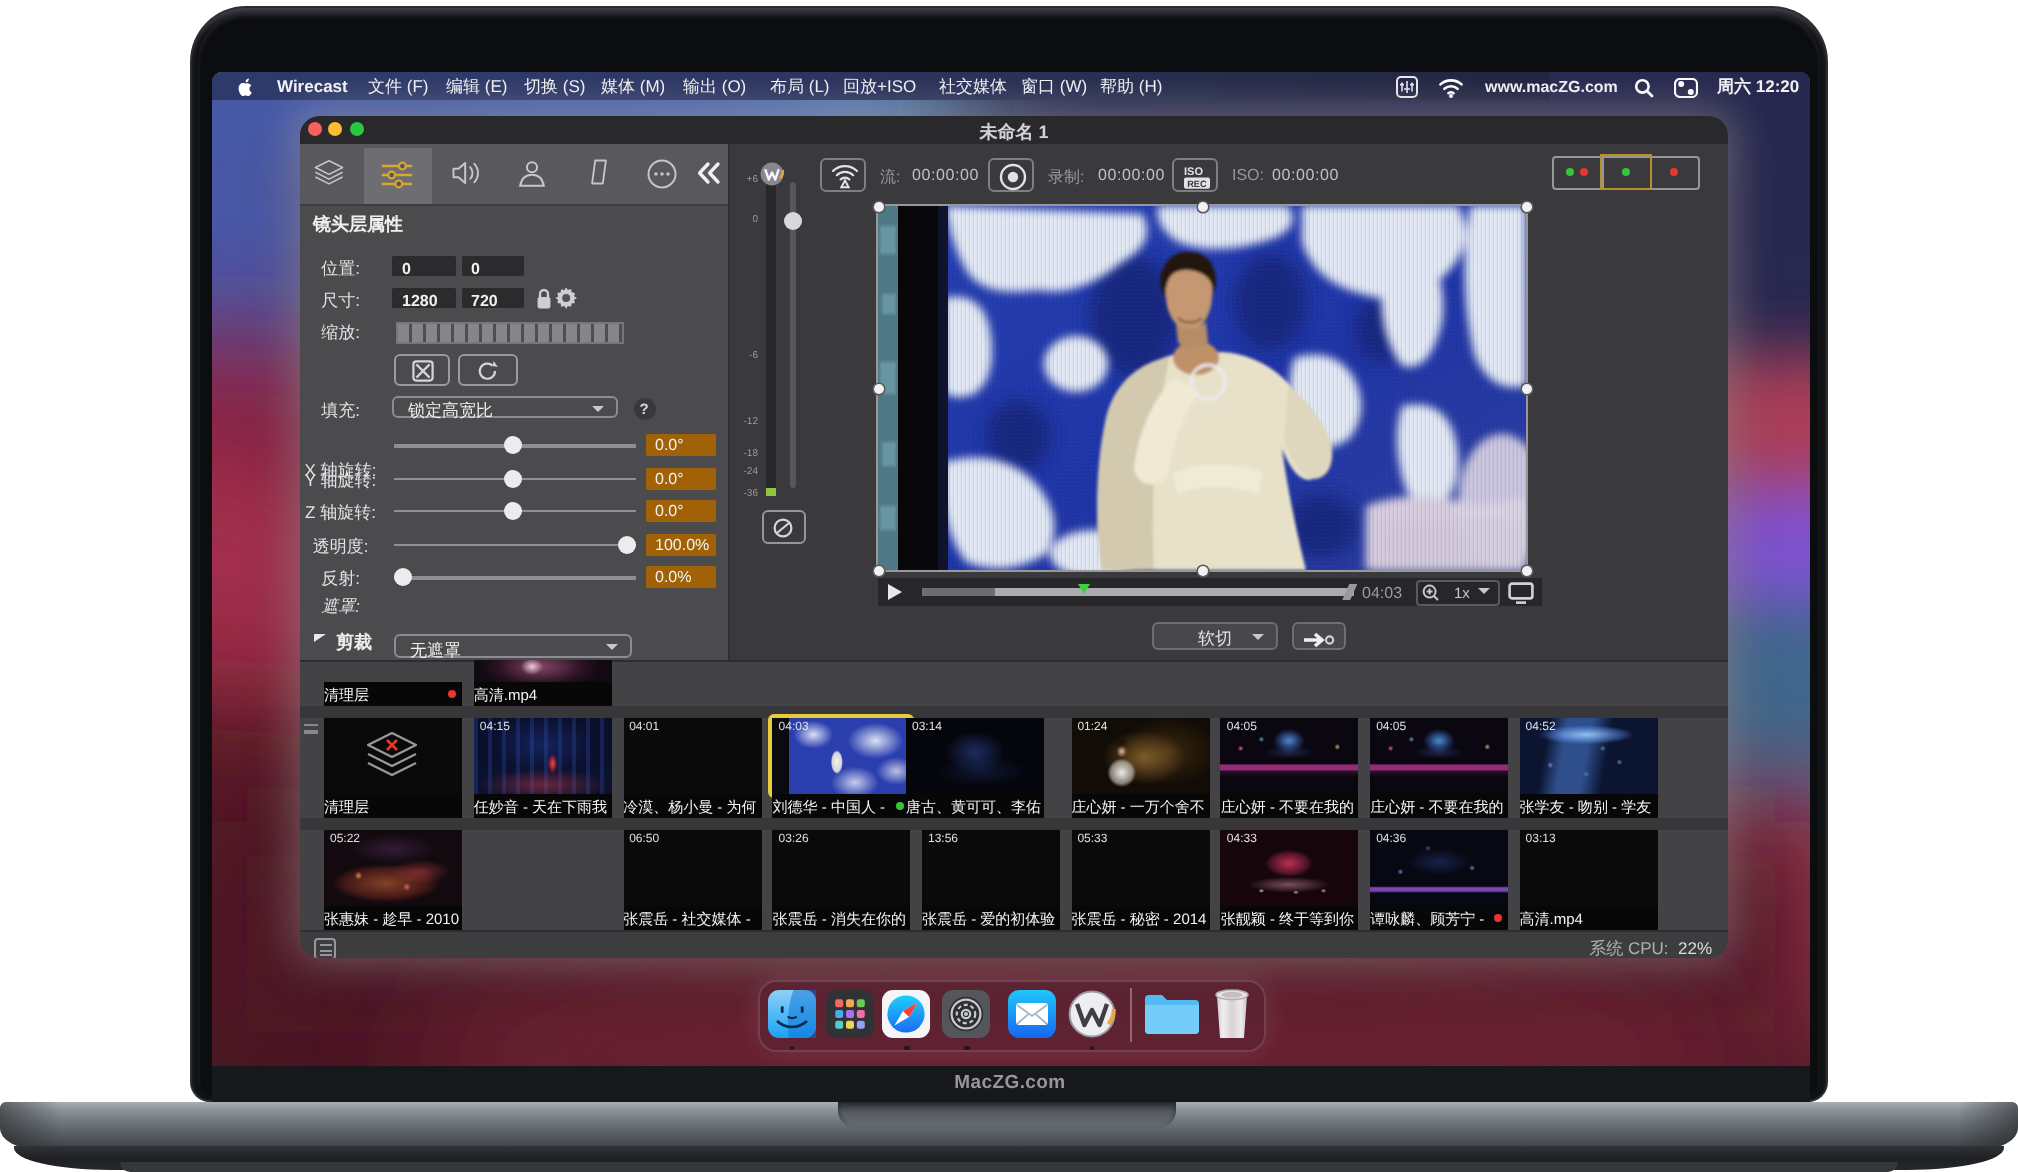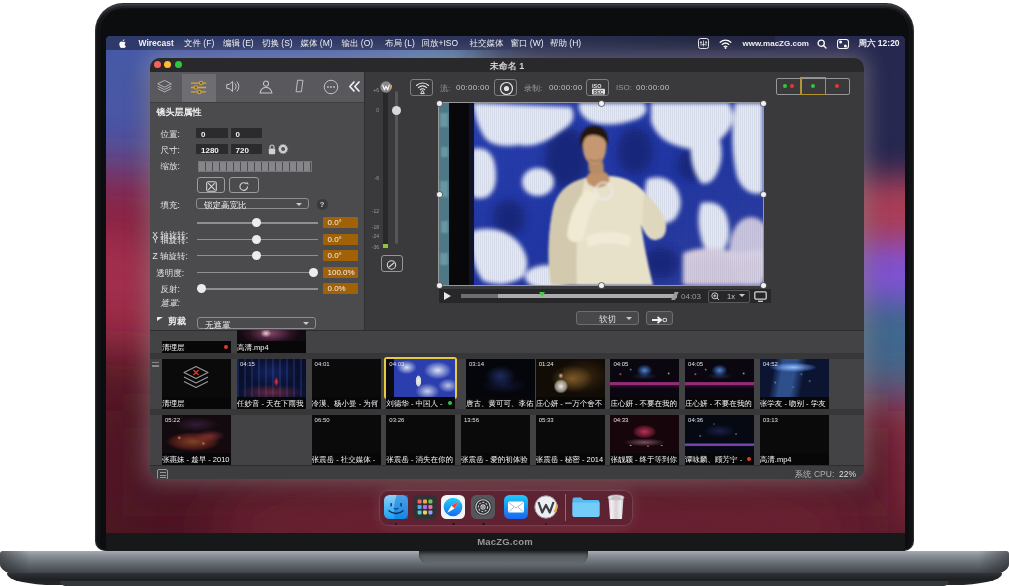--- a/index.html
+++ b/index.html
@@ -498,21 +498,21 @@
               <span class="mts">04:01</span>
             </div>
             <div class="mname">冷漠、杨小曼 - 为何</div>
           </div>
         <div class="mitem r2 sel" style="left:236.3px;">
             <div class="mthumb th-ldh">
               <span class="mts">04:03</span>
             </div>
             <div class="mname">刘德华 - 中国人 -<span class="idot" style="background:#35c53c"></span></div>
           </div>
-        <div class="mitem r2" style="left:316px;">
+        <div class="mitem r2" style="left:303px;">
             <div class="mthumb th-tg">
               <span class="mts">03:14</span>
             </div>
             <div class="mname">唐古、黄可可、李佑</div>
           </div>
         <div class="mitem r2" style="left:385.7px;">
             <div class="mthumb th-zxy1">
               <span class="mts">01:24</span>
             </div>
             <div class="mname">庄心妍 - 一万个舍不</div>

